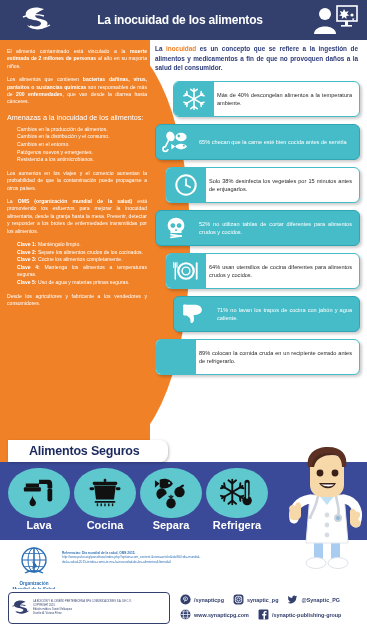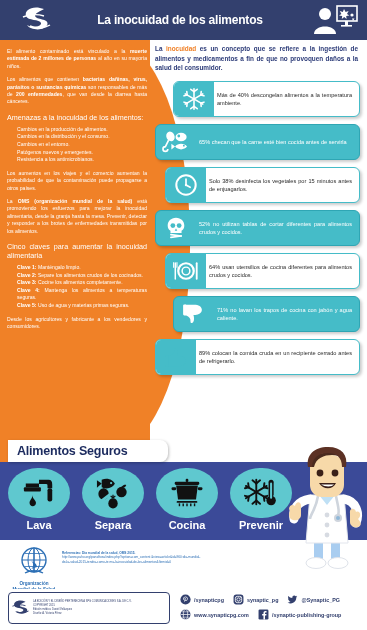--- a/index.html
+++ b/index.html
@@ -86,31 +86,31 @@
   .stat.ind3{margin-left:10px;width:193px;}
 
   
   .seguros-tab{
     position:absolute;left:8px;top:440px;width:160px;height:22px;
     background:#ffffff;border-radius:0 8px 8px 0;
     box-shadow:1px 1px 3px rgba(0,0,0,.25);
     display:flex;align-items:center;
   }
   .seguros-tab span{
-    color:#1b2a5e;font-size:12.5px;font-weight:bold;padding-left:9px;letter-spacing:-.2px;
+    color:#1b2a5e;font-size:12.5px;font-weight:bold;padding-left:21px;letter-spacing:-.2px;
   }
   .seguros-orangebar{
     position:absolute;left:0;top:440px;width:12px;height:22px;background:#f08127;
   }
   .seguros-band{
     position:absolute;left:0;top:462px;width:367px;height:78px;background:#3b4a98;
   }
   .seguros-items{
     position:absolute;left:6px;top:468px;width:290px;
-    display:flex;gap:8px;
+    display:flex;gap:0;
   }
   .seg-item{width:66px;text-align:center;}
   .seg-circle{
     width:62px;height:50px;margin:0 auto;border-radius:50%/52%;
     background:#5fc8cf;display:flex;align-items:center;justify-content:center;
   }
   .seg-label{
     color:#ffffff;font-size:11px;font-weight:bold;margin-top:1px;line-height:13px;
   }
 
@@ -190,21 +190,20 @@
       <li>Cambios en la distribución y el consumo.</li>
       <li>Cambios en el entorno.</li>
       <li>Patógenos nuevos y emergentes.</li>
       <li>Resistencia a los antimicrobianos.</li>
     </ul>
 
     <p>Los aumentos en los viajes y el comercio aumentan la probabilidad de que la contaminación puede propagarse a otros países.</p>
 
     <p><span>La </span><span class="hl">OMS (organización mundial de la salud)</span><span> está promoviendo los esfuerzos para mejorar la inocuidad alimentaria, desde la granja hasta la mesa. Prevenir, detectar y responder a los brotes de enfermedades transmitidas por los alimentos.</span></p>
 
-    <h3>Cinco claves para aumentar la inocuidad alimentaria</h3>
     <ul class="keys">
       <li><span class="k">Clave 1:</span><span> Manténgalo limpio.</span></li>
       <li><span class="k">Clave 2:</span><span> Separe los alimentos crudos  de los cocinados.</span></li>
       <li><span class="k">Clave 3:</span><span> Cocine los alimentos completamente.</span></li>
       <li><span class="k">Clave 4:</span><span> Mantenga los alimentos a temperaturas seguras.</span></li>
       <li><span class="k">Clave 5:</span><span> Uso de agua  y materias primas seguras.</span></li>
     </ul>
 
     <p>Desde los agricultores y fabricante  a los vendedores y consumidores.</p>
   </div>
@@ -335,54 +334,54 @@
           <rect x="29" y="13" width="5" height="14" rx="2.2" fill="#111111"></rect>
           <path d="M13 20 C13 24 10 25.5 10 28.4 C10 30.6 11.6 32 13.4 32 C15.2 32 16.8 30.6 16.8 28.4 C16.8 25.5 13 24 13 20 Z" fill="#111111"></path>
         </svg>
       </div>
       <div class="seg-label">Lava</div>
     </div>
 
     <div class="seg-item">
       <div class="seg-circle">
         <svg viewBox="0 0 40 36" width="38" height="34">
-          <path d="M8 4 c6-3 12 0 14 4 c-2 4-8 7-14 4 z" fill="#111111"></path>
-          <path d="M8 8 l-5-3.5 0 8 z" fill="#111111"></path>
-          <circle cx="18" cy="7.5" r="1.2" fill="#5fc8cf"></circle>
-          <ellipse cx="10" cy="19" rx="5.5" ry="6" fill="#111111"></ellipse>
-          <path d="M10 13 l2-3.5" stroke="#111111" stroke-width="1.6"></path>
-          <line x1="3" y1="30" x2="36" y2="5" stroke="#5fc8cf" stroke-width="3"></line>
-          <circle cx="29" cy="17" r="5.5" fill="#111111"></circle>
-          <path d="M29 11.5 c1.5-2 4-2.5 5-2 c-.5 2-2 3-5 3 z" fill="#111111"></path>
-          <ellipse cx="20" cy="29" rx="5" ry="5.4" fill="#111111"></ellipse>
-          <path d="M20 23.4 l0-3.5 M20 23.4 l-2.5-2.4 M20 23.4 l2.5-2.4" stroke="#111111" stroke-width="1.3" fill="none"></path>
-        </svg>
-      </div>
-      <div class="seg-label">Separa</div>
-    </div>
-
-    <div class="seg-item">
-      <div class="seg-circle">
-        <svg viewBox="0 0 40 36" width="38" height="34">
           <rect x="18.6" y="3" width="2.8" height="3.4" rx="1.2" fill="#111111"></rect>
           <rect x="7" y="6" width="26" height="3.4" rx="1.4" fill="#111111"></rect>
           <path d="M8.5 10 L31.5 10 L29.5 25 L10.5 25 Z" fill="#111111"></path>
           <rect x="3.6" y="12" width="5" height="3" rx="1.4" fill="#111111"></rect>
           <rect x="31.4" y="12" width="5" height="3" rx="1.4" fill="#111111"></rect>
           <rect x="9" y="26.4" width="22" height="2" rx="1" fill="#111111"></rect>
           <g stroke="#111111" stroke-width="1.5">
             <line x1="12" y1="29" x2="12" y2="32"></line>
             <line x1="16" y1="29" x2="16" y2="32"></line>
             <line x1="20" y1="29" x2="20" y2="32"></line>
             <line x1="24" y1="29" x2="24" y2="32"></line>
             <line x1="28" y1="29" x2="28" y2="32"></line>
           </g>
         </svg>
       </div>
       <div class="seg-label">Cocina</div>
+    </div>
+
+    <div class="seg-item">
+      <div class="seg-circle">
+        <svg viewBox="0 0 40 36" width="38" height="34">
+          <path d="M8 4 c6-3 12 0 14 4 c-2 4-8 7-14 4 z" fill="#111111"></path>
+          <path d="M8 8 l-5-3.5 0 8 z" fill="#111111"></path>
+          <circle cx="18" cy="7.5" r="1.2" fill="#5fc8cf"></circle>
+          <ellipse cx="10" cy="19" rx="5.5" ry="6" fill="#111111"></ellipse>
+          <path d="M10 13 l2-3.5" stroke="#111111" stroke-width="1.6"></path>
+          <line x1="3" y1="30" x2="36" y2="5" stroke="#5fc8cf" stroke-width="3"></line>
+          <circle cx="29" cy="17" r="5.5" fill="#111111"></circle>
+          <path d="M29 11.5 c1.5-2 4-2.5 5-2 c-.5 2-2 3-5 3 z" fill="#111111"></path>
+          <ellipse cx="20" cy="29" rx="5" ry="5.4" fill="#111111"></ellipse>
+          <path d="M20 23.4 l0-3.5 M20 23.4 l-2.5-2.4 M20 23.4 l2.5-2.4" stroke="#111111" stroke-width="1.3" fill="none"></path>
+        </svg>
+      </div>
+      <div class="seg-label">Separa</div>
     </div>
 
     <div class="seg-item">
       <div class="seg-circle">
         <svg viewBox="0 0 40 36" width="38" height="34">
           <g stroke="#111111" stroke-width="2" stroke-linecap="round">
             <line x1="15" y1="4" x2="15" y2="30"></line>
             <line x1="4" y1="10.5" x2="26" y2="23.5"></line>
             <line x1="4" y1="23.5" x2="26" y2="10.5"></line>
             <line x1="15" y1="8" x2="11" y2="4.6"></line>
@@ -396,21 +395,21 @@
             <line x1="7" y1="22" x2="3" y2="21"></line>
               <line x1="7" y1="22" x2="6.4" y2="26.4"></line>
             <line x1="23" y1="12" x2="27" y2="13"></line>
               <line x1="23" y1="12" x2="23.6" y2="7.6"></line>
           </g>
           <rect x="28" y="4" width="5.4" height="18" rx="2.7" fill="#111111"></rect>
           <circle cx="30.7" cy="26" r="5" fill="#111111"></circle>
           <rect x="29.6" y="7" width="2.2" height="17" rx="1.1" fill="#5fc8cf"></rect>
         </svg>
       </div>
-      <div class="seg-label">Prevenir</div>
+      <div class="seg-label">Refrigera</div>
     </div>
   </div>
 
   <svg class="doctor" viewBox="0 0 78 128">
 
     <rect x="26" y="96" width="9" height="22" fill="#a9cdf0"></rect>
     <rect x="43" y="96" width="9" height="22" fill="#a9cdf0"></rect>
     <ellipse cx="28" cy="120" rx="10" ry="5.5" fill="#ffffff" stroke="#dfe3ea" stroke-width="1"></ellipse>
     <ellipse cx="50" cy="120" rx="10" ry="5.5" fill="#ffffff" stroke="#dfe3ea" stroke-width="1"></ellipse>
 

